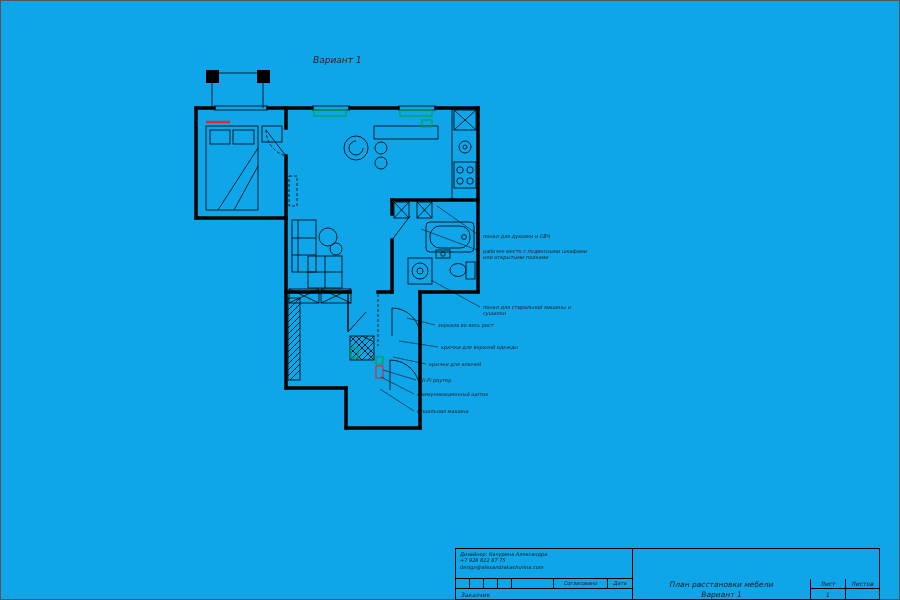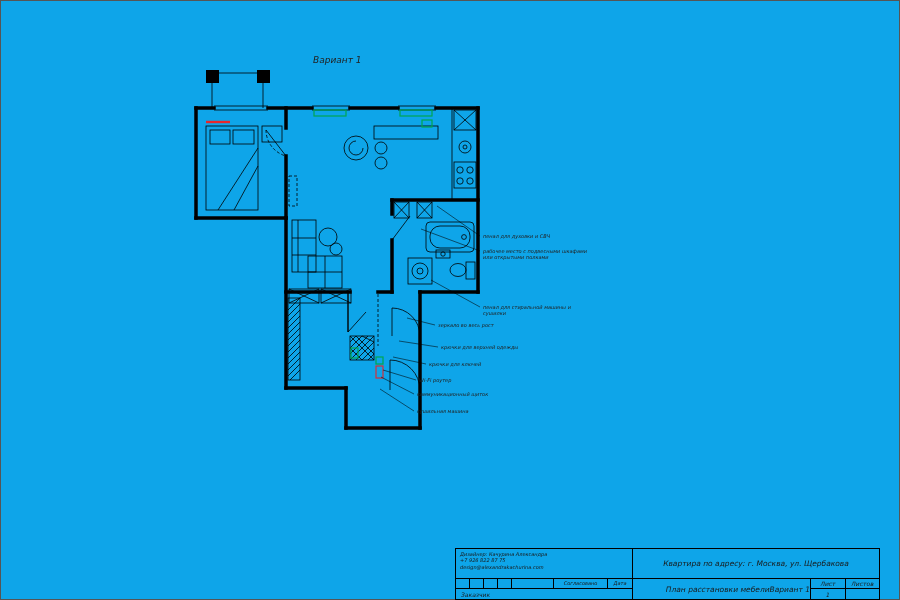--- a/index.html
+++ b/index.html
@@ -20,21 +20,21 @@
   .solid{fill:#000;stroke:none;}
   
   .title-block{position:absolute;left:455px;top:548px;width:425px;height:52px;
                border:1px solid #000;box-sizing:border-box;font-style:italic;}
   .tb{position:absolute;box-sizing:border-box;font-size:5.5px;line-height:1.25;
       border-color:#000;border-style:solid;border-width:0;}
   .br{border-right-width:1px;} .bb{border-bottom-width:1px;}
   .tb-center{display:flex;align-items:center;justify-content:center;text-align:center;}
   .tb-designer{padding:2px 0 0 4px;font-size:5px;}
   .tb-address{font-size:7.5px;}
-  .tb-doc{font-size:7.5px;line-height:1.3;justify-content:flex-end;}
+  .tb-doc{flex-direction:column;font-size:7.5px;line-height:1.3;}
   .tb-small{font-size:5px;}
   .tb-sheet{font-size:6px;}
   .tb-client{padding:2px 0 0 5px;font-size:6px;}
 </style>
 </head>
 <body>
 
 <div id="sheet">
   <div class="sheet-frame"></div>
 
@@ -230,21 +230,20 @@
     </g>
   </svg>
 
   <div class="title-block">
 
     <div class="tb br bb tb-designer" style="left:0;top:0;width:177px;height:30px;">
       <div>Дизайнер: Качурина Александра</div>
       <div>+7 926 822 87 75</div>
       <div>design@alexandrakachurina.com</div>
     </div>
-    <div class="tb bb tb-center tb-address" style="left:177px;top:0;width:246px;height:30px;">Квартира по адресу: г. Москва, ул. Щербакова</div>
 
     <div class="tb br bb" style="left:0;top:30px;width:14px;height:10px;"></div>
     <div class="tb br bb" style="left:14px;top:30px;width:14px;height:10px;"></div>
     <div class="tb br bb" style="left:28px;top:30px;width:14px;height:10px;"></div>
     <div class="tb br bb" style="left:42px;top:30px;width:14px;height:10px;"></div>
     <div class="tb br bb" style="left:56px;top:30px;width:42px;height:10px;"></div>
     <div class="tb br bb tb-center tb-small" style="left:98px;top:30px;width:54px;height:10px;">Согласовано</div>
     <div class="tb br bb tb-center tb-small" style="left:152px;top:30px;width:25px;height:10px;">Дата</div>
 
     <div class="tb br tb-client" style="left:0;top:40px;width:177px;height:12px;">Заказчик</div>

